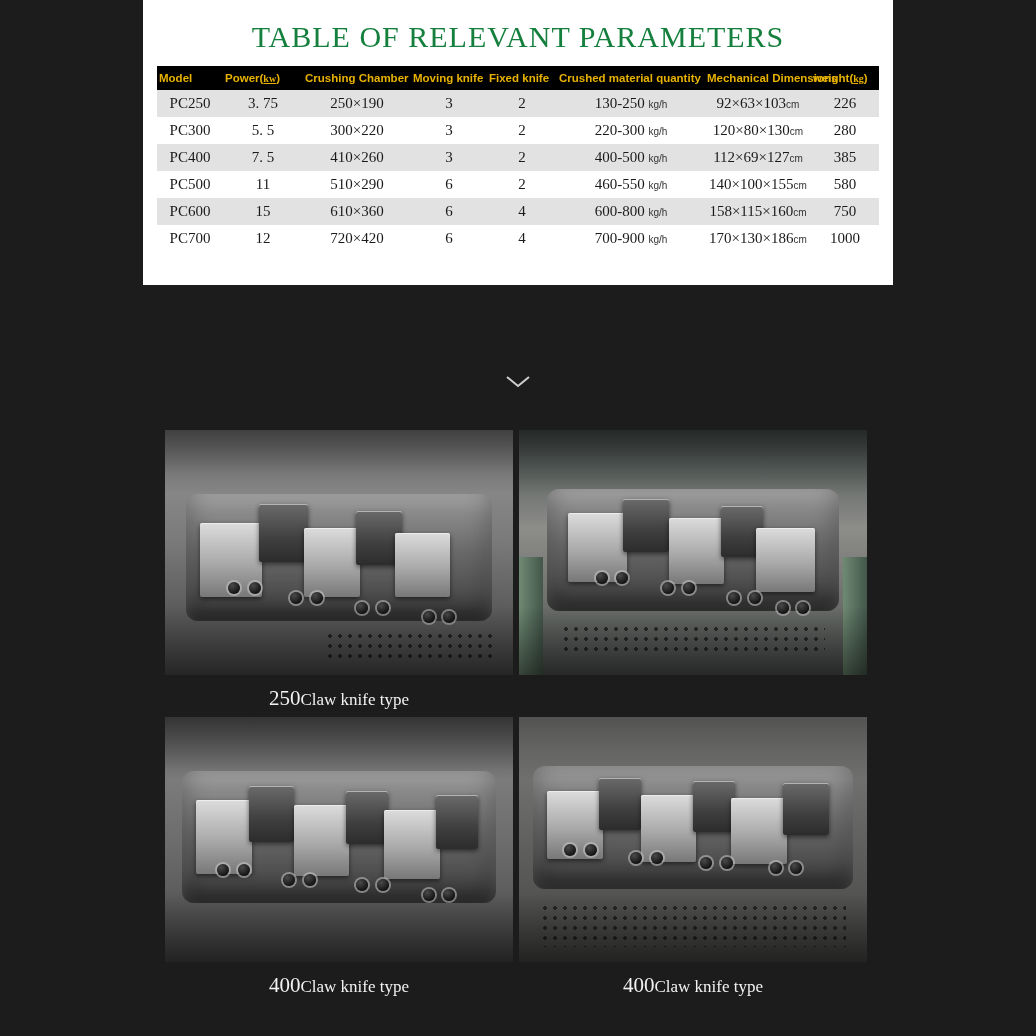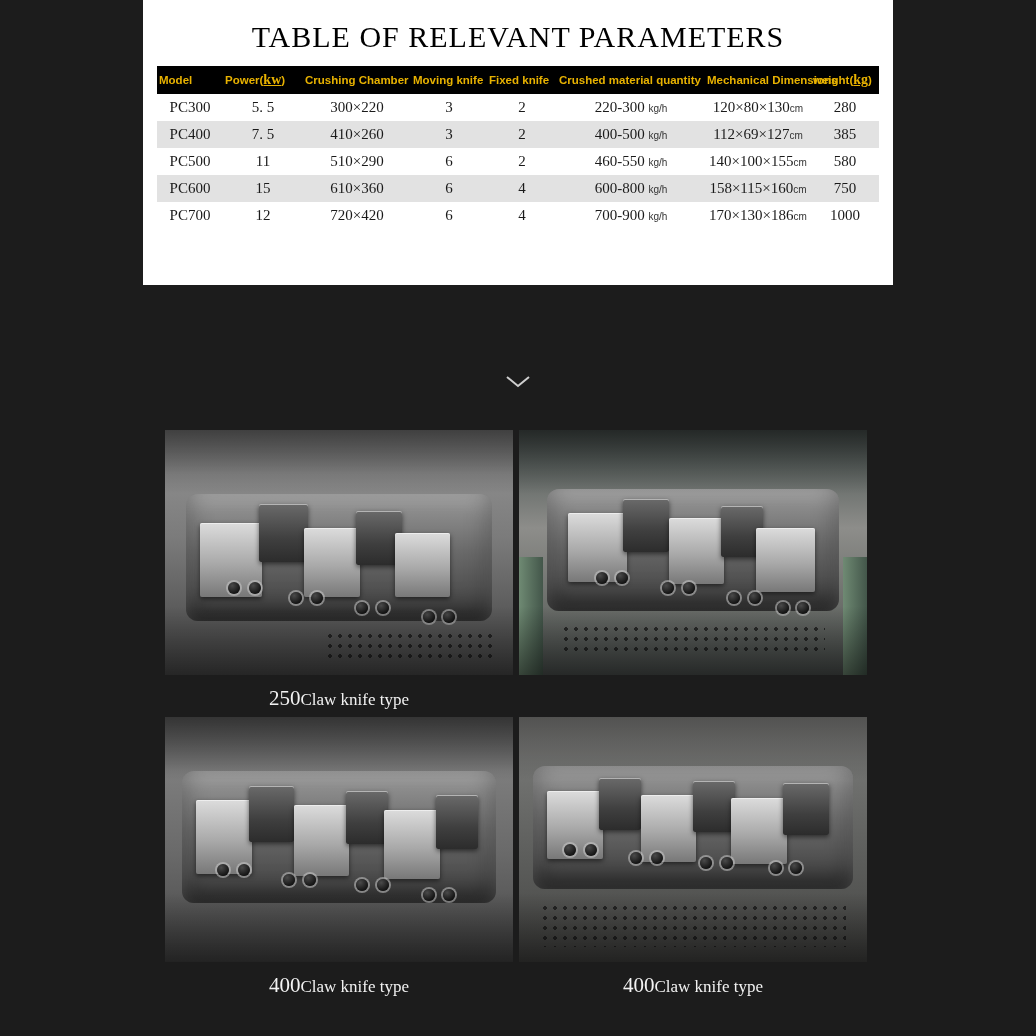--- a/index.html
+++ b/index.html
@@ -22,21 +22,21 @@
     left: 143px; top: 0px;
     width: 750px; height: 285px;
     background: #ffffff;
   }
   .table-title {
     width: 100%;
     text-align: center;
     font-family: "Liberation Serif", serif;
     font-size: 30px;
     letter-spacing: 1px;
-    color: #000000;
+    color: #15803d;
     padding-top: 20px;
     padding-bottom: 12px;
     font-weight: 400;
   }
   table.params {
     border-collapse: collapse;
     width: 718px;
     margin: 0 auto;
     table-layout: fixed;
   }
@@ -44,21 +44,21 @@
     background: #000000;
     color: #e8b200;
     font-size: 11.5px;
     font-weight: 700;
     padding: 6px 2px;
     text-align: left;
     white-space: nowrap;
     font-family: "Liberation Sans", sans-serif;
   }
   table.params th .big {
-    font-size: 14px;
+    font-size: 10px;
     font-family: "Liberation Serif", serif;
     font-weight: 700;
     text-decoration: underline;
   }
   table.params td {
     text-align: center;
     font-size: 15px;
     font-family: "Liberation Serif", serif;
     color: #1a1a1a;
     padding: 5px 2px;
@@ -222,20 +222,30 @@
           <th><span>Power</span>(<span class="big">kw</span>)</th>
           <th><span>Crushing Chamber</span></th>
           <th><span>Moving knife</span></th>
           <th><span>Fixed knife</span></th>
           <th><span>Crushed material quantity</span></th>
           <th><span>Mechanical Dimensions</span></th>
           <th><span>weight</span>(<span class="big">kg</span>)</th>
         </tr>
       </thead>
       <tbody>
+        <tr class="odd">
+          <td>PC250</td>
+          <td>3. 75</td>
+          <td>250×190</td>
+          <td>3</td>
+          <td>2</td>
+          <td><span>130-250</span> <span class="unit">kg/h</span></td>
+          <td><span>92×63×103</span><span class="unit">cm</span></td>
+          <td>226</td>
+        </tr>
         <tr class="even">
           <td>PC300</td>
           <td>5. 5</td>
           <td>300×220</td>
           <td>3</td>
           <td>2</td>
           <td><span>220-300</span> <span class="unit">kg/h</span></td>
           <td><span>120×80×130</span><span class="unit">cm</span></td>
           <td>280</td>
         </tr>

